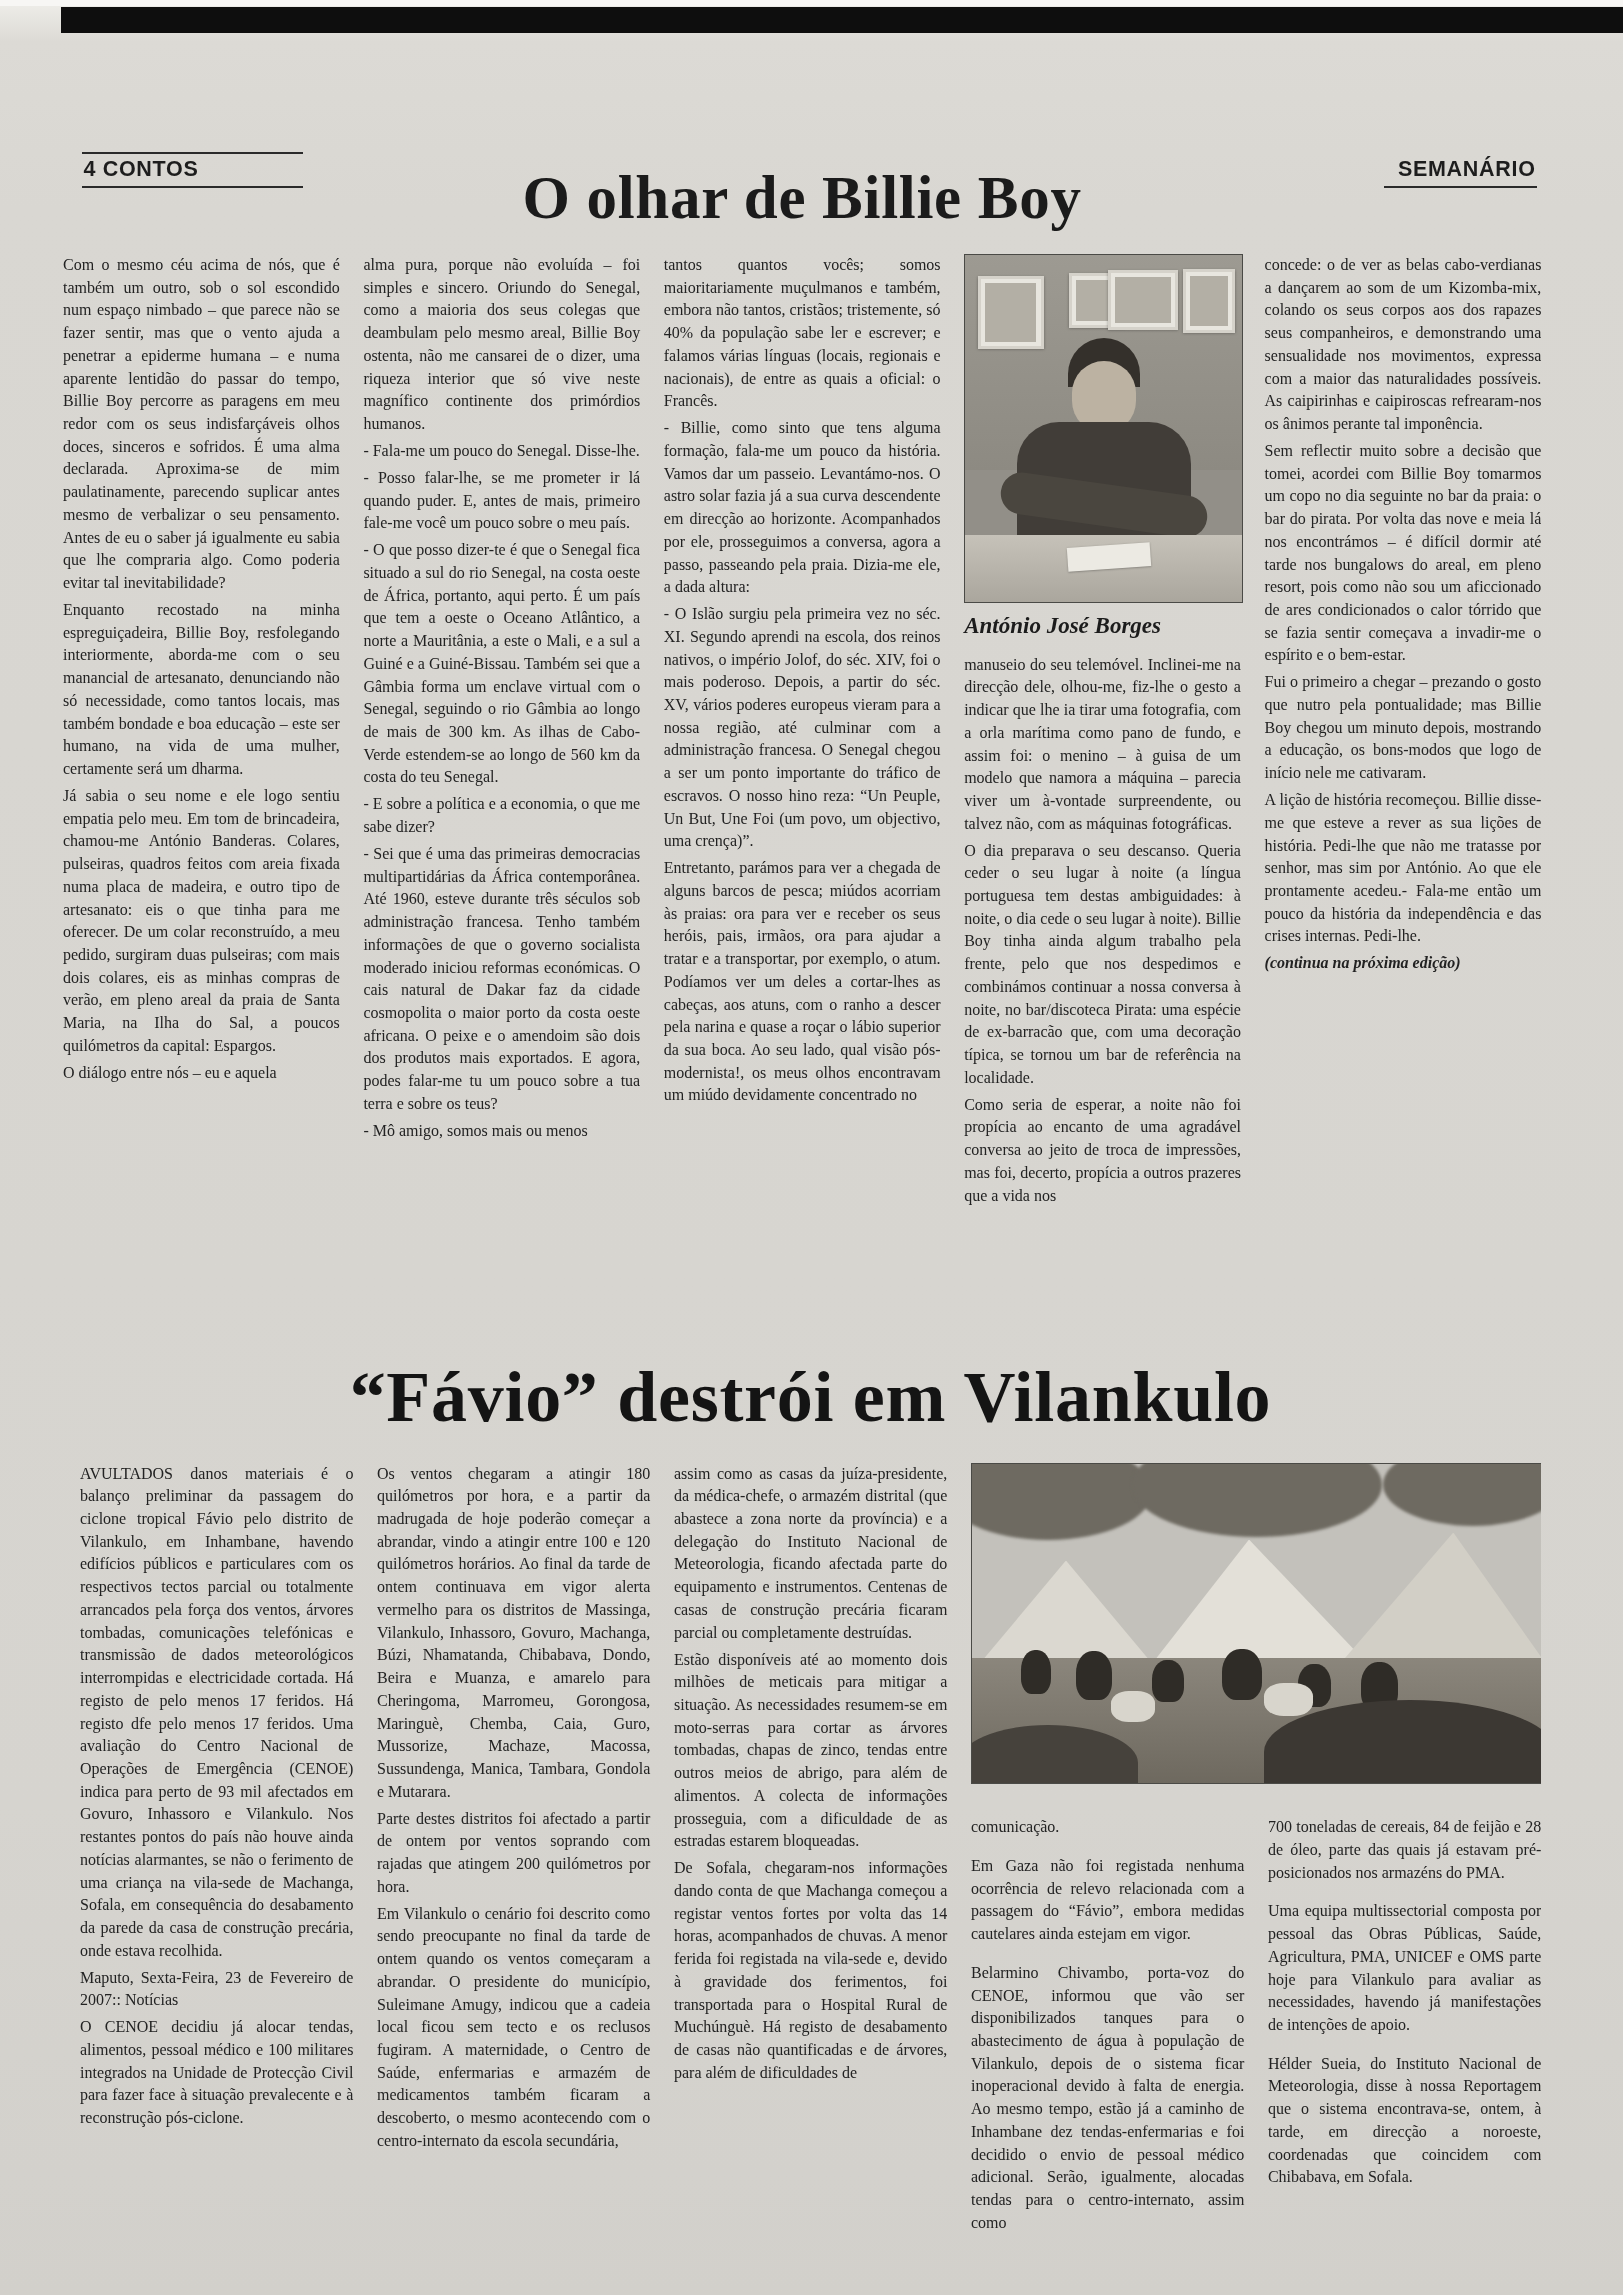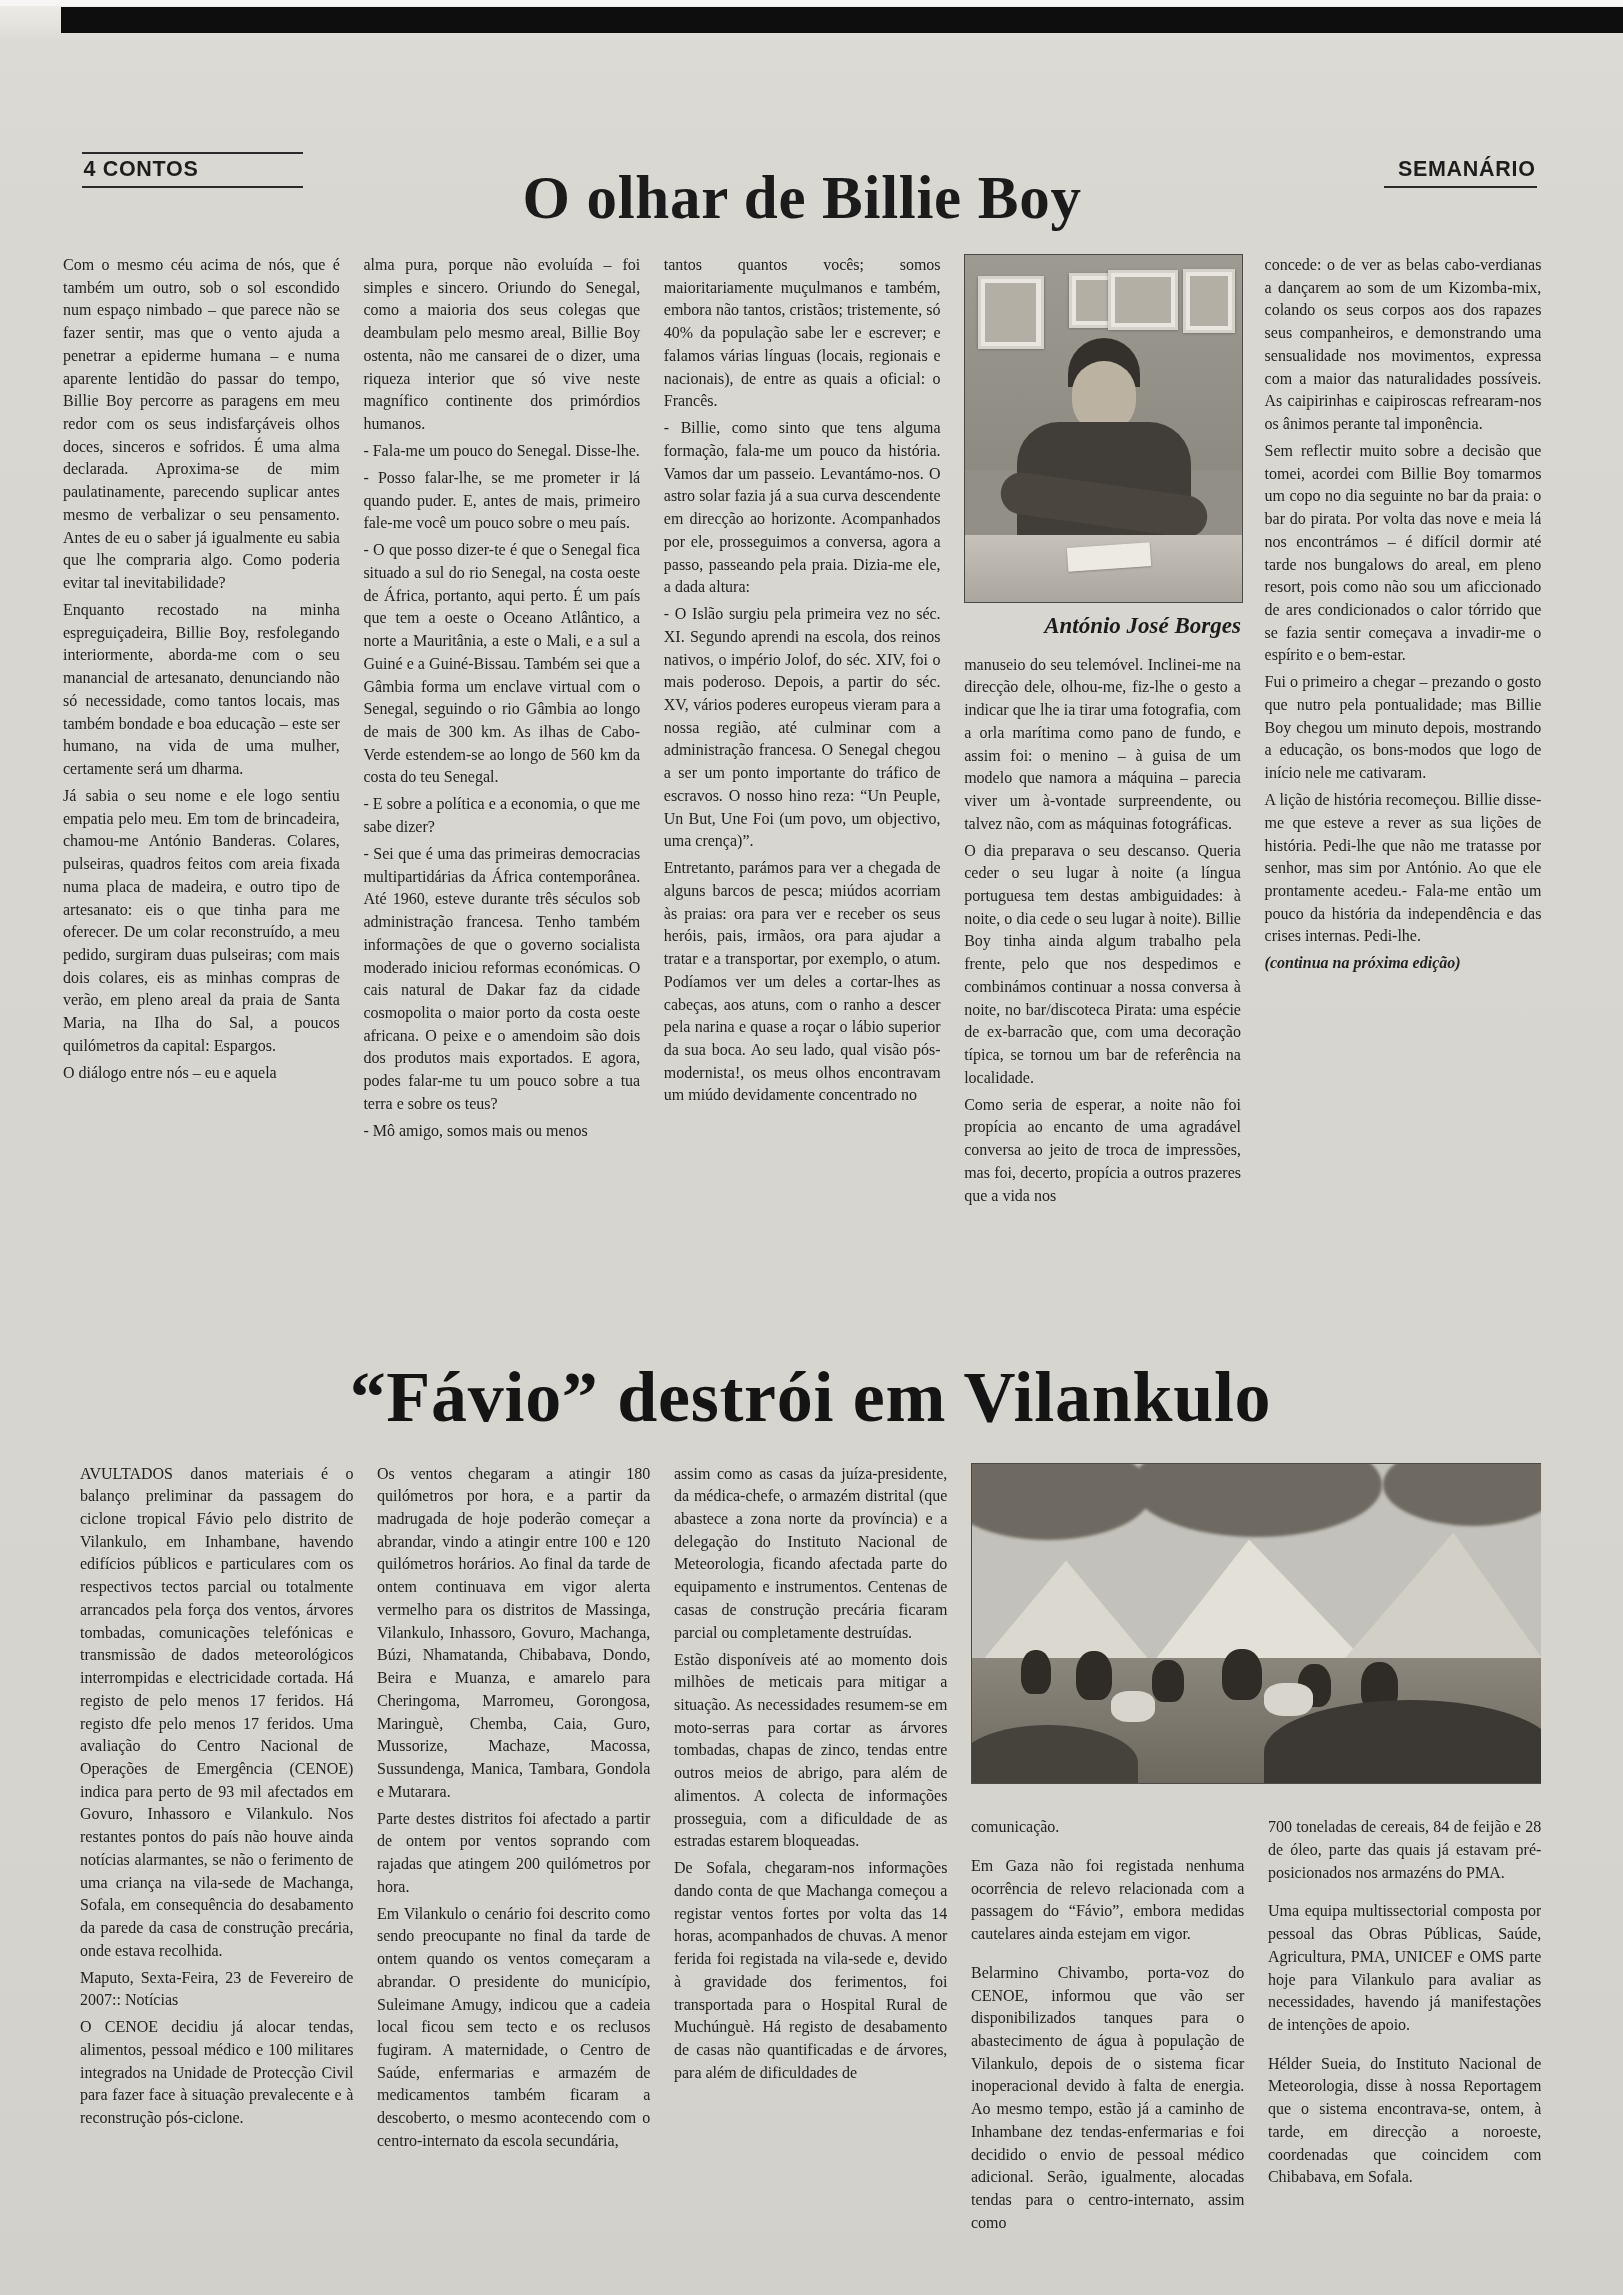--- a/index.html
+++ b/index.html
@@ -36,21 +36,21 @@
   .f1{top:21px;left:12.5px;width:60px;height:67px;}
   .f2{top:18px;left:104px;width:49px;height:49px;}
   .f3{top:15.3px;right:64px;width:64px;height:54px;}
   .f4{top:14px;right:7px;width:46px;height:58px;}
   .ph-hair{position:absolute;top:83px;left:50%;transform:translateX(-50%);width:72px;height:49px;border-radius:36px 36px 0 0;background:#34302b;}
   .ph-head{position:absolute;top:106px;left:50%;transform:translateX(-50%);width:64px;height:72px;border-radius:32px;background:#bcb2a2;}
   .ph-torso{position:absolute;top:167px;left:50%;transform:translateX(-50%);width:174px;height:132px;border-radius:42px 42px 0 0;background:#413d38;}
   .ph-arm{position:absolute;top:229px;left:50%;transform:translateX(-50%) rotate(8deg);width:208px;height:42px;border-radius:21px;background:#4a463f;}
   .ph-desk{position:absolute;bottom:0;left:0;right:0;height:67px;background:linear-gradient(180deg,#c6c2b9,#aaa69d);}
   .ph-paper{position:absolute;bottom:33px;left:50%;transform:translateX(-44%) rotate(-4deg);width:83px;height:23.6px;background:#eceae3;box-shadow:0 0.7px 2.1px rgba(0,0,0,.3);}
-  .photo-caption{font-size:23px;font-weight:bold;font-style:italic;text-align:right;margin:7px 0 11px 0;color:#1c1c1c;font-family:Liberation Serif, serif;}
+  .photo-caption{font-size:23px;font-weight:bold;font-style:italic;text-align:left;margin:7px 0 11px 0;color:#1c1c1c;font-family:Liberation Serif, serif;}
 
   .article2{position:absolute;top:1347px;left:80px;right:83px;}
   .article2 h1{margin:9px;text-align:center;font-size:72px;font-weight:bold;color:#141414;letter-spacing:0.7px;}
   .cols2{display:flex;gap:23.6px;margin-top:23.6px;height:840px;overflow:hidden;
          --colw:calc((100% - 94px)/5);}
   .right-region{width:calc(var(--colw)*2 + 23.6px);flex:0 0 auto;}
   .two-cols{display:flex;gap:23.6px;margin-top:16.7px;}
   .two-cols .subcol{width:calc((100% - 23.6px)/2);flex:0 0 auto;font-size:16px;line-height:1.42;text-align:justify;}
 
   .photo2{position:relative;width:100%;height:319px;background:#c3c1bb;border:1.4px solid #4a4a46;overflow:hidden;}

